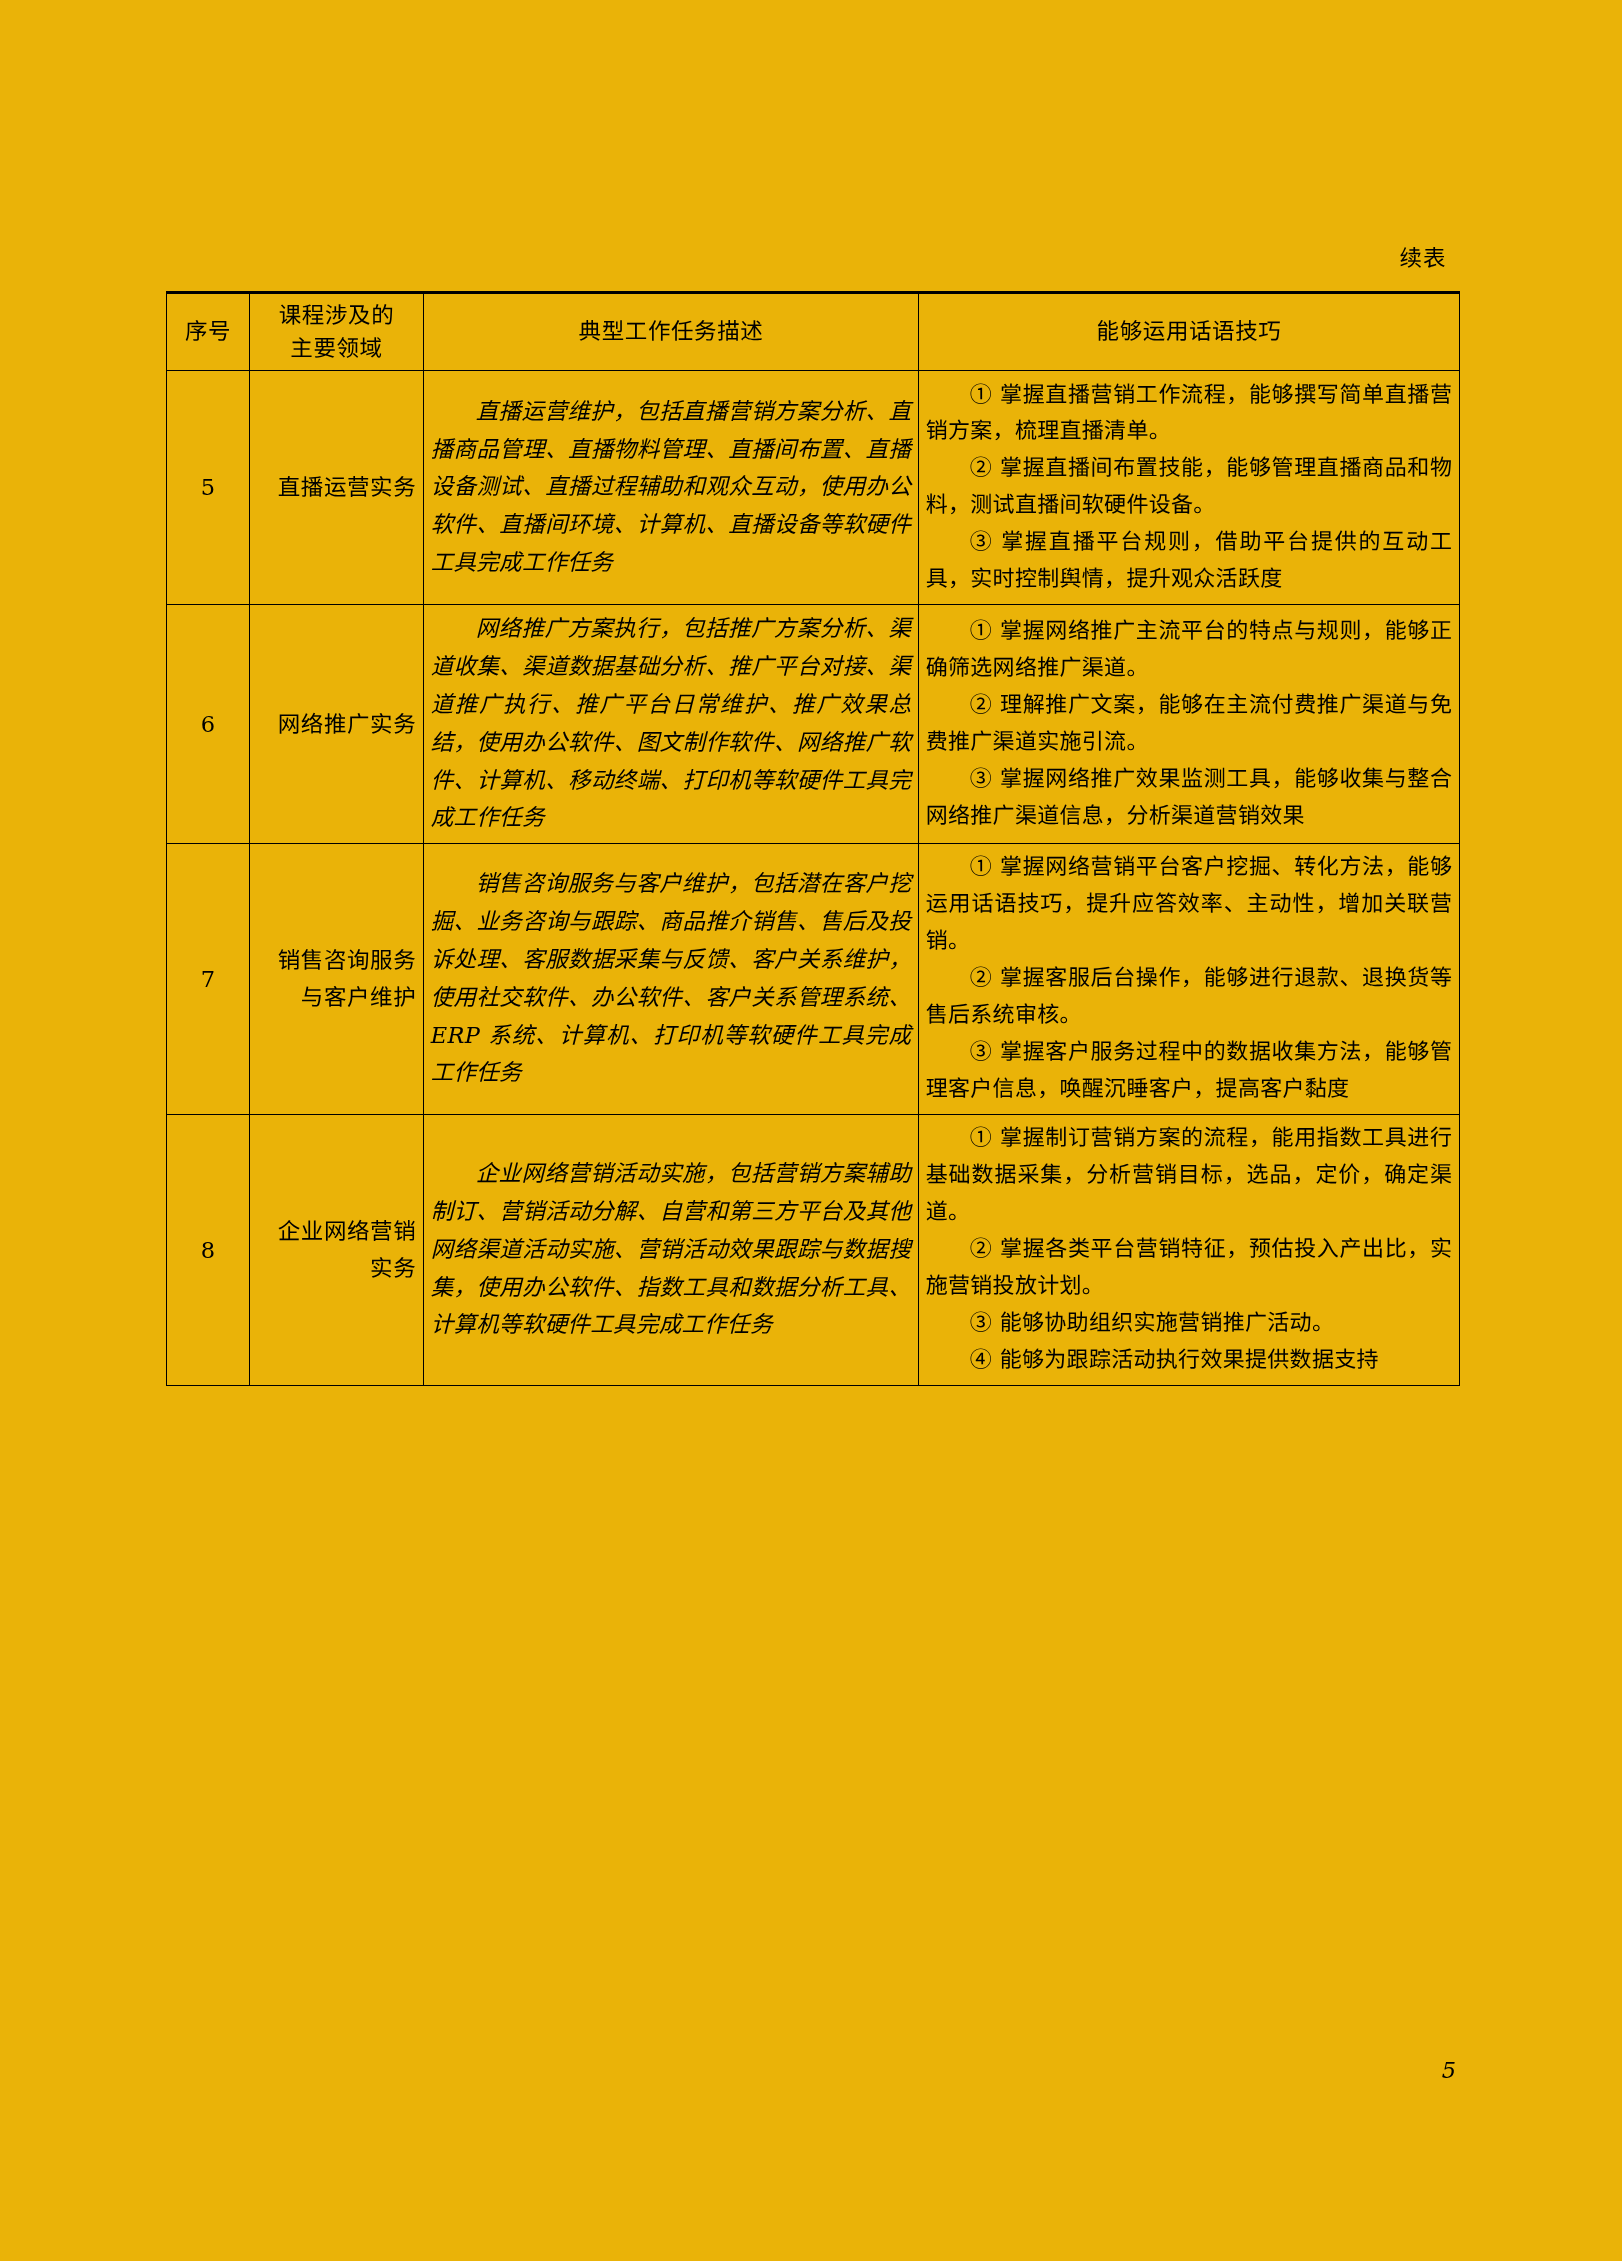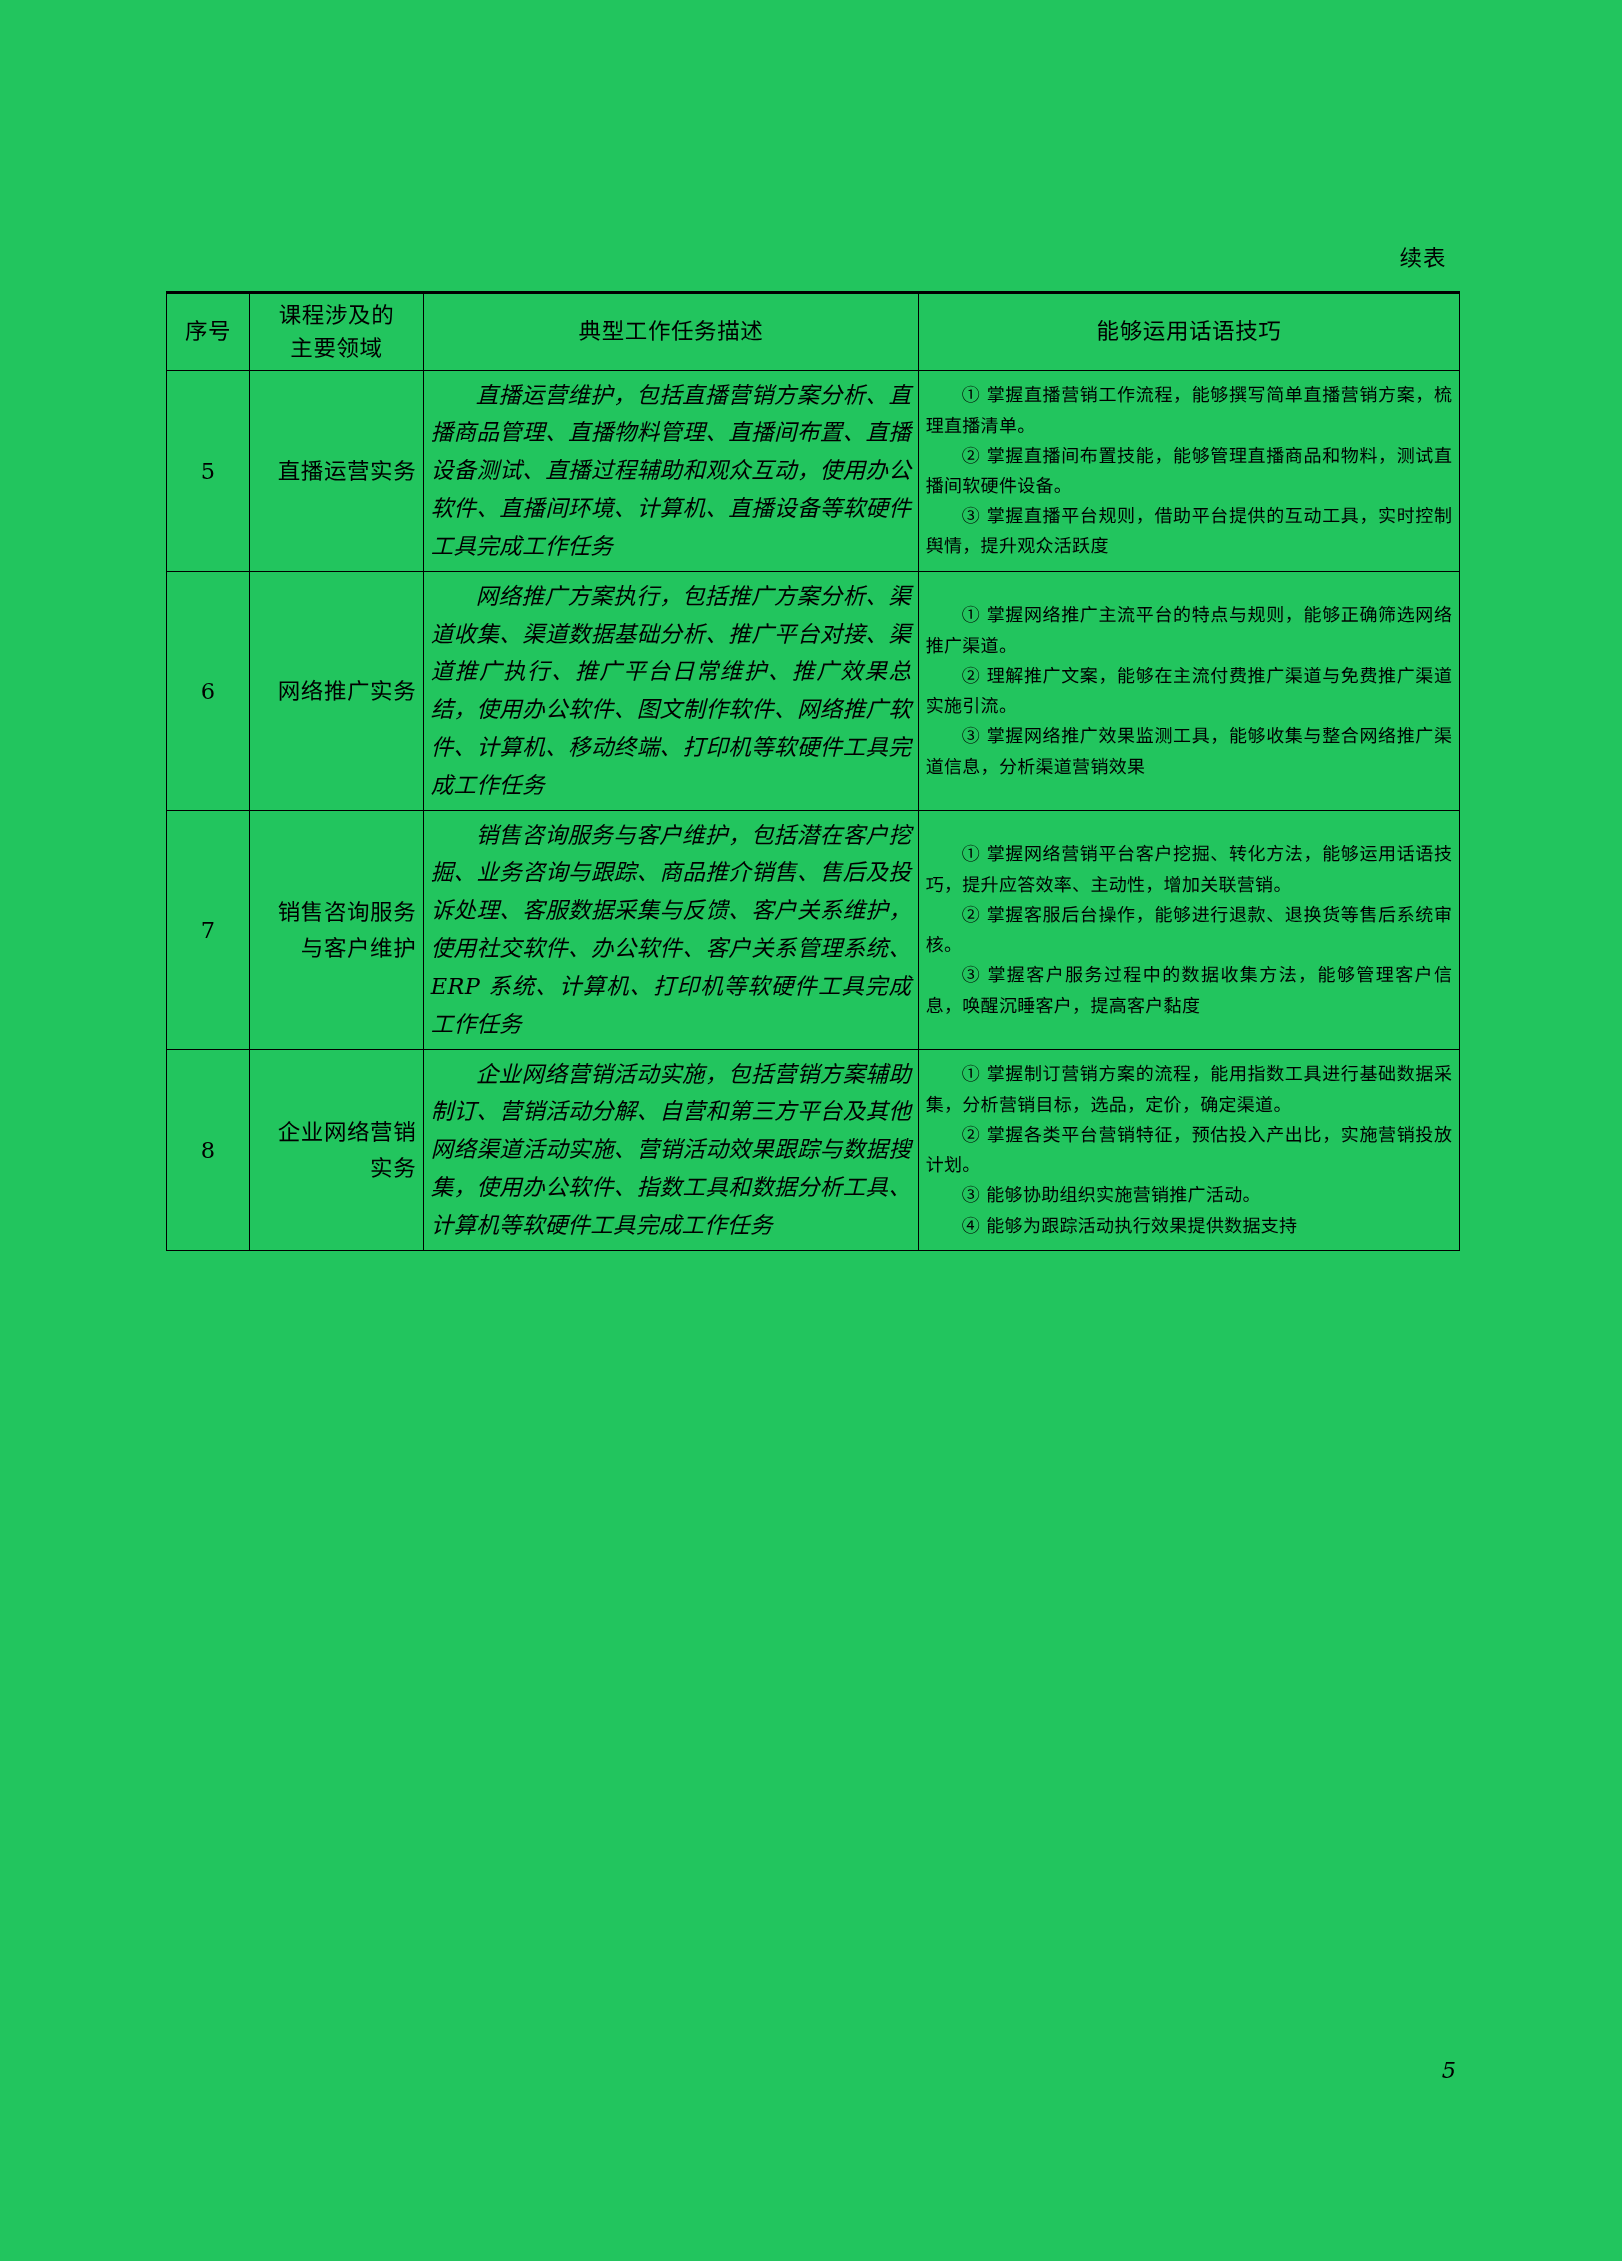--- a/index.html
+++ b/index.html
@@ -9,21 +9,21 @@
     background: #ffffff;
   }
   body {
     font-family: "DejaVu Serif", "Liberation Serif", serif;
     color: #000000;
   }
   .page {
     position: relative;
     width: 1622px;
     height: 2261px;
-    background: #22c55e;
+    background: #eab308;
     box-sizing: border-box;
     padding: 0;
     overflow: hidden;
   }
   .content {
     position: absolute;
     left: 166px;
     top: 0;
     width: 1293px;
   }
@@ -85,21 +85,21 @@
     text-justify: inter-ideograph;
     vertical-align: middle;
     letter-spacing: 0.3px;
   }
   .cell-para p {
     margin: 0;
     text-indent: 2em;
     font-style: italic;
   }
   .cell-list {
-    font-size: 18px;
+    font-size: 22px;
     line-height: 1.68;
     text-align: justify;
     text-justify: inter-ideograph;
     vertical-align: middle;
     letter-spacing: 0.3px;
   }
   .cell-list p {
     margin: 0;
     text-indent: 2em;
   }

